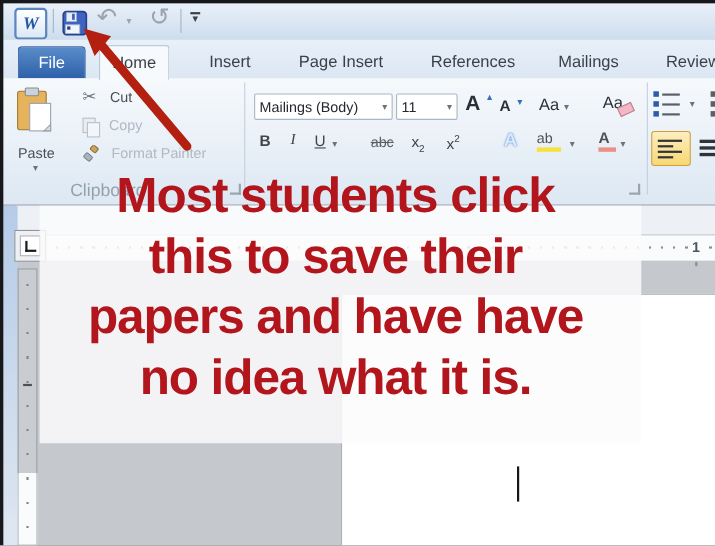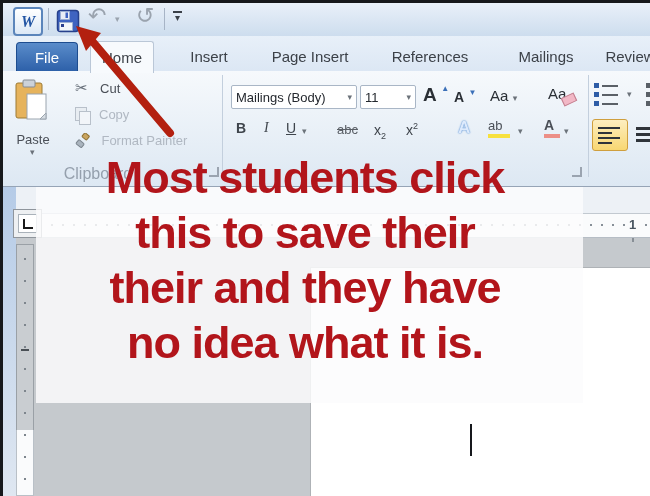--- a/index.html
+++ b/index.html
@@ -116,21 +116,21 @@
     </div>
     <div class="abs tab" style="left:173px;width:66px;justify-content:center;">
       <span>Insert</span>
     </div>
     <div class="abs tab" style="left:253px;width:108px;">
       <span>Page Insert</span>
     </div>
     <div class="abs tab" style="left:377px;width:100px;">
       <span>References</span>
     </div>
-    <div class="abs tab" style="left:504px;width:78px;">
+    <div class="abs tab" style="left:493px;width:78px;">
       <span>Mailings</span>
     </div>
     <div class="abs tab" style="left:587px;width:80px;">
       <span>Review</span>
     </div>
   </div>
 
   <div id="ribbon" class="abs">
 
     <div class="abs" style="left:6px;top:6px;width:48px;height:84px;">
@@ -284,21 +284,21 @@
     </div>
 
     <div class="abs page"></div>
     <div class="abs caret"></div>
   </div>
 
   <div id="overlay" class="abs"></div>
 
   <div class="abs ann-line" style="top:152px;">Most students click</div>
   <div class="abs ann-line" style="top:207px;">this to save their</div>
-  <div class="abs ann-line" style="top:262px;">their and they have</div>
+  <div class="abs ann-line" style="top:262px;">papers and have have</div>
   <div class="abs ann-line" style="top:317px;">no idea what it is.</div>
 
   <svg id="arrow-svg" class="abs" width="650" height="496" viewBox="0 0 650 496">
     <line x1="93" y1="42" x2="170" y2="133" stroke="var(--arrow-red,#b3200f)" stroke-width="8" stroke-linecap="round"></line>
     <polygon points="76,26 101,33 86,51" fill="var(--arrow-red,#b3200f)"></polygon>
   </svg>
 
   <div class="abs edge-t"></div>
   <div class="abs edge-l"></div>
 </div>

